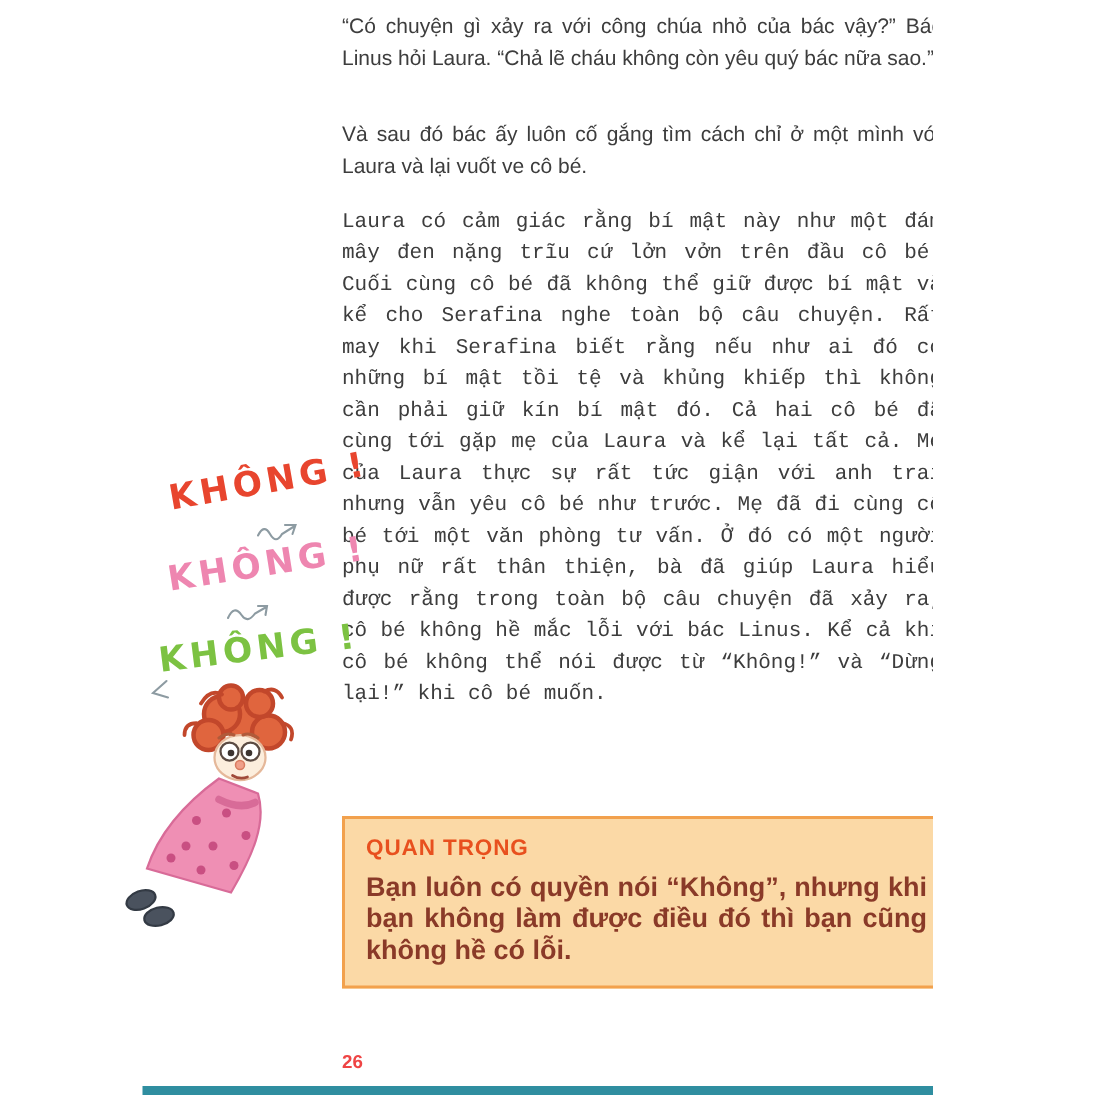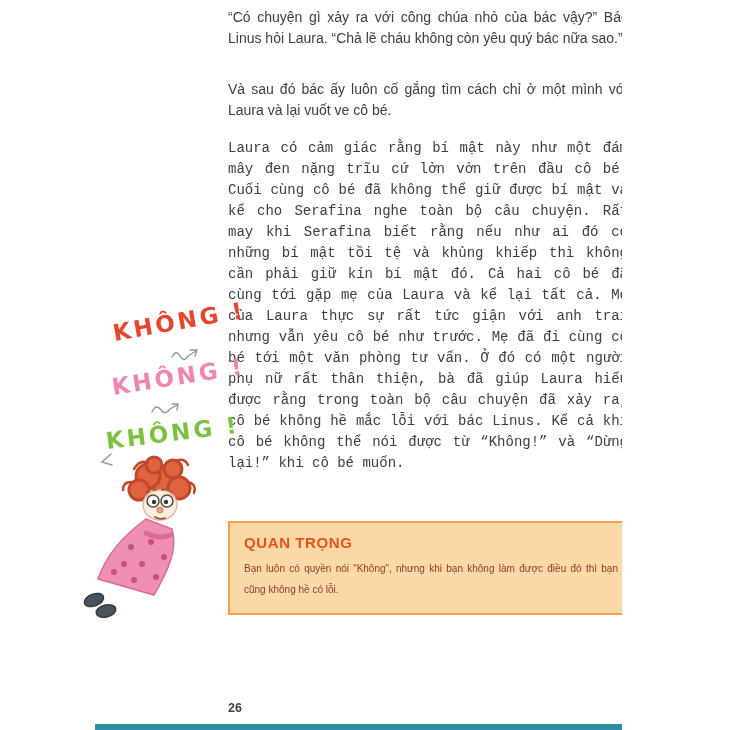--- a/index.html
+++ b/index.html
@@ -26,36 +26,36 @@
   .hw3 { left:106px; top:428px; transform:rotate(-7deg); }
 
   .squiggle { position:absolute; }
   .sq1 { left:170px; top:346px; }
   .sq2 { left:150px; top:400px; }
   .sq3 { left:98px;  top:452px; }
 
   .illustration { position:absolute; left:76px; top:452px; width:148px; height:178px; }
 
   .callout {
-    position:absolute; left:228px; top:521px; width:398px;
+    position:absolute; left:228px; top:544px; width:398px;
     border:2px solid #f2a14d; background:#fbd9a6;
     padding:11px 6px 13px 14px;
   }
   .callout-title {
     font-size:15px; font-weight:bold; letter-spacing:0.6px;
     color:#e8501e; margin-bottom:7px;
   }
   .callout-body {
-    font-size:10px; font-weight:normal; line-height:21px;
+    font-size:18px; font-weight:bold; line-height:21px;
     color:#8a3a28; text-align:justify;
   }
 
   .page-number {
     position:absolute; left:228px; top:701px;
-    font-size:12.5px; font-weight:bold; color:#404040;
+    font-size:12.5px; font-weight:bold; color:#ef4444;
   }
   .bottom-bar {
     position:absolute; left:95px; top:724px; width:635px; height:7px;
     background:#2f8ea0;
   }
 </style>
 </head>
 <body>
 
 <div class="page">

